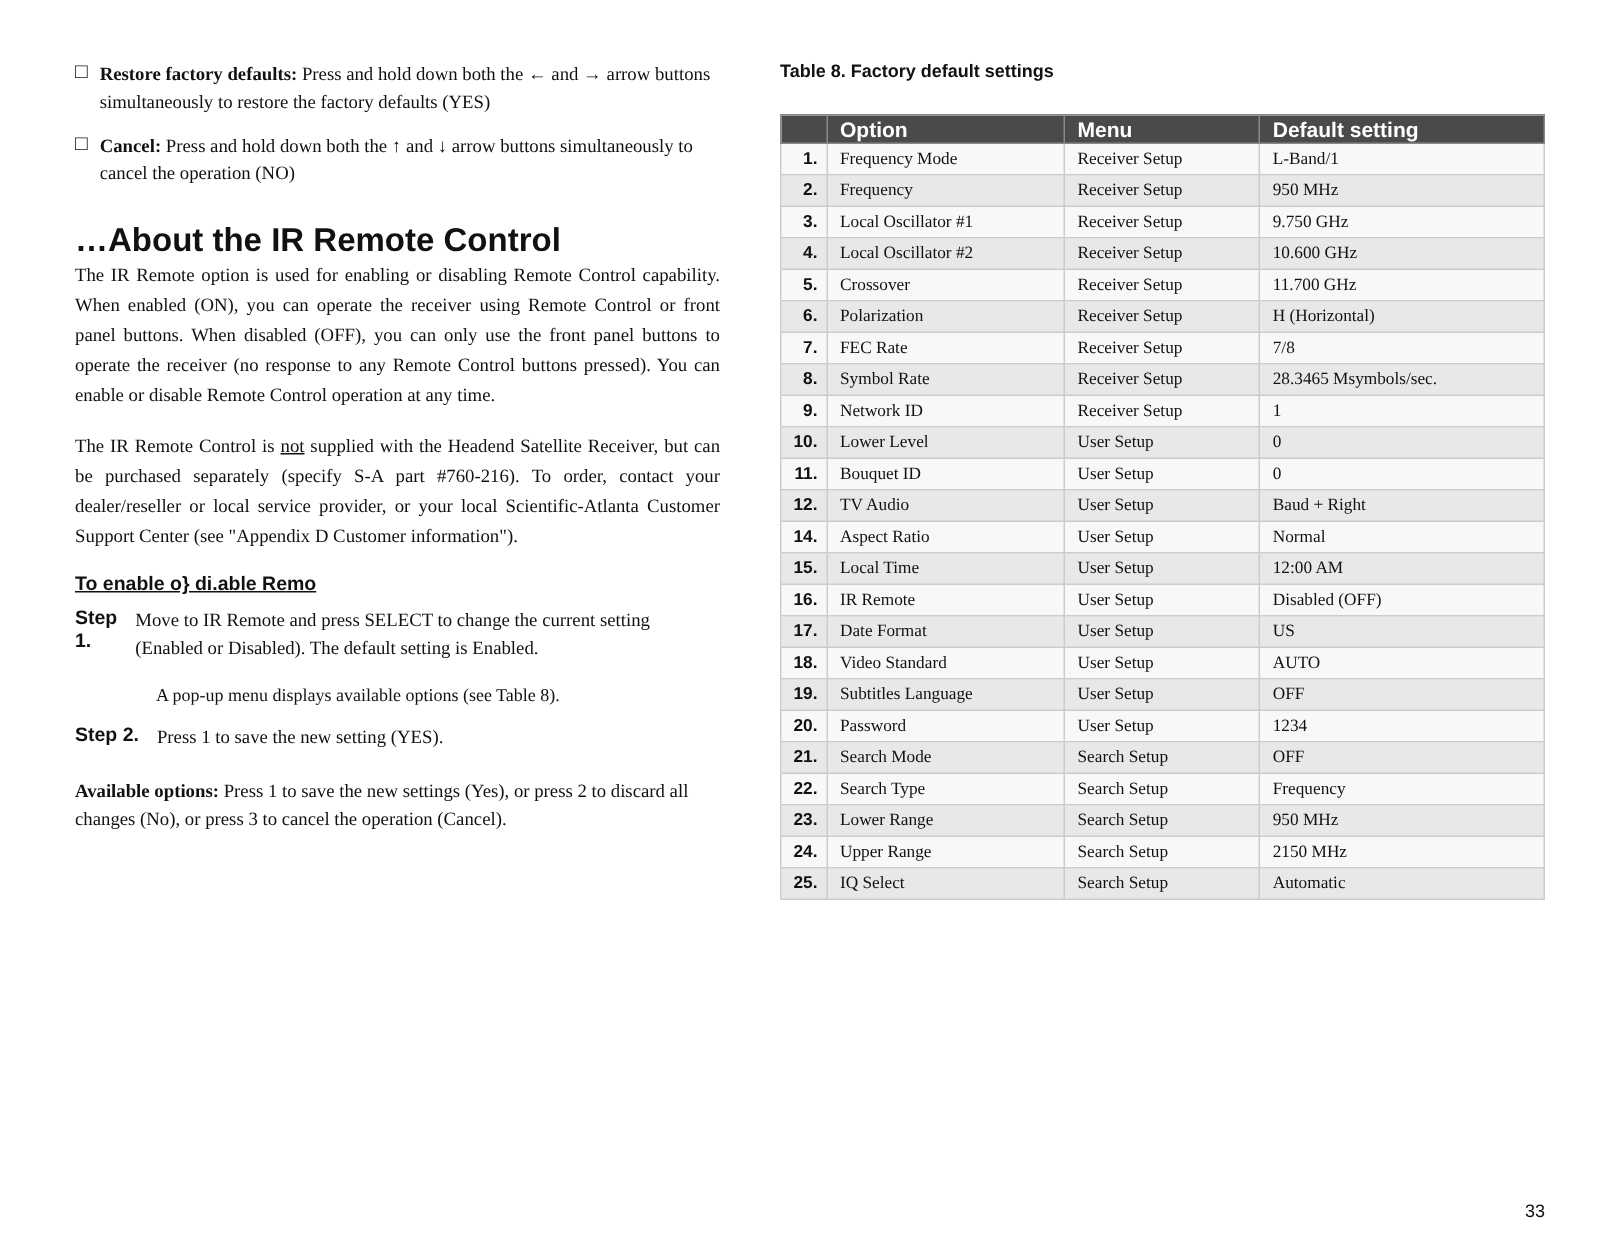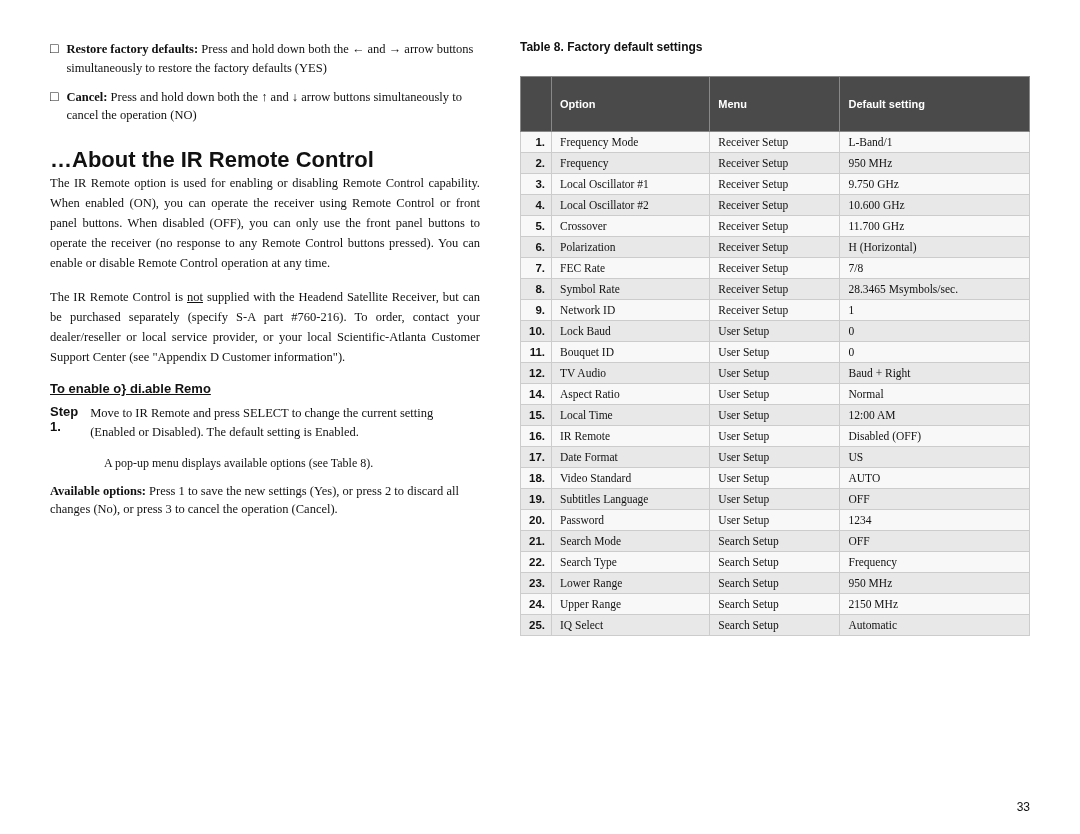--- a/index.html
+++ b/index.html
@@ -94,24 +94,24 @@
     table {
       width: 100%;
       border-collapse: collapse;
       font-size: 11.5px;
     }
     thead tr {
       background-color: #4a4a4a;
       color: #fff;
     }
     thead th {
-      padding: 21px 8px;
+      padding: 1px 8px;
       text-align: left;
       font-family: 'Arial', sans-serif;
-      font-size: 11px;
+      font-size: 14px;
       font-weight: bold;
       border: 1px solid #888;
     }
     tbody tr:nth-child(even) {
       background-color: #e8e8e8;
     }
     tbody tr:nth-child(odd) {
       background-color: #f8f8f8;
     }
     tbody td {
@@ -182,20 +182,26 @@
     <div class="subheading">To enable o} di.able Remo</div>
 
     <div class="steps-block">
       <div class="step-row">
         <span class="step-label">Step 1.</span>
         <span class="step-item">Move to IR Remote and press SELECT to change the current setting (Enabled or Disabled). The default setting is Enabled.</span>
       </div>
       <div class="step-indent">A pop-up menu displays available options (see Table 8).</div>
     </div>
 
+    <div class="steps-block">
+      <div class="step-row">
+        <span class="step-label">Step 2.</span>
+        <span class="step-item">Press 1 to save the new setting (YES).</span>
+      </div>
+    </div>
 
     <p class="available-options">
       <strong>Available options:</strong>
       <span> Press 1 to save the new settings (Yes), or press 2 to discard all changes (No), or press 3 to cancel the operation  (Cancel).</span>
     </p>
   </div>
 
   <div class="right-col">
     <div class="table-title">Table 8. Factory default settings</div>
     <table>
@@ -257,21 +263,21 @@
             <td>28.3465 Msymbols/sec.</td>
           </tr>
           <tr>
             <td>9.</td>
             <td>Network ID</td>
             <td>Receiver Setup</td>
             <td>1</td>
           </tr>
           <tr>
             <td>10.</td>
-            <td>Lock Baud</td>
+            <td>Lower Level</td>
             <td>User Setup</td>
             <td>0</td>
           </tr>
           <tr>
             <td>11.</td>
             <td>Bouquet ID</td>
             <td>User Setup</td>
             <td>0</td>
           </tr>
           <tr>

